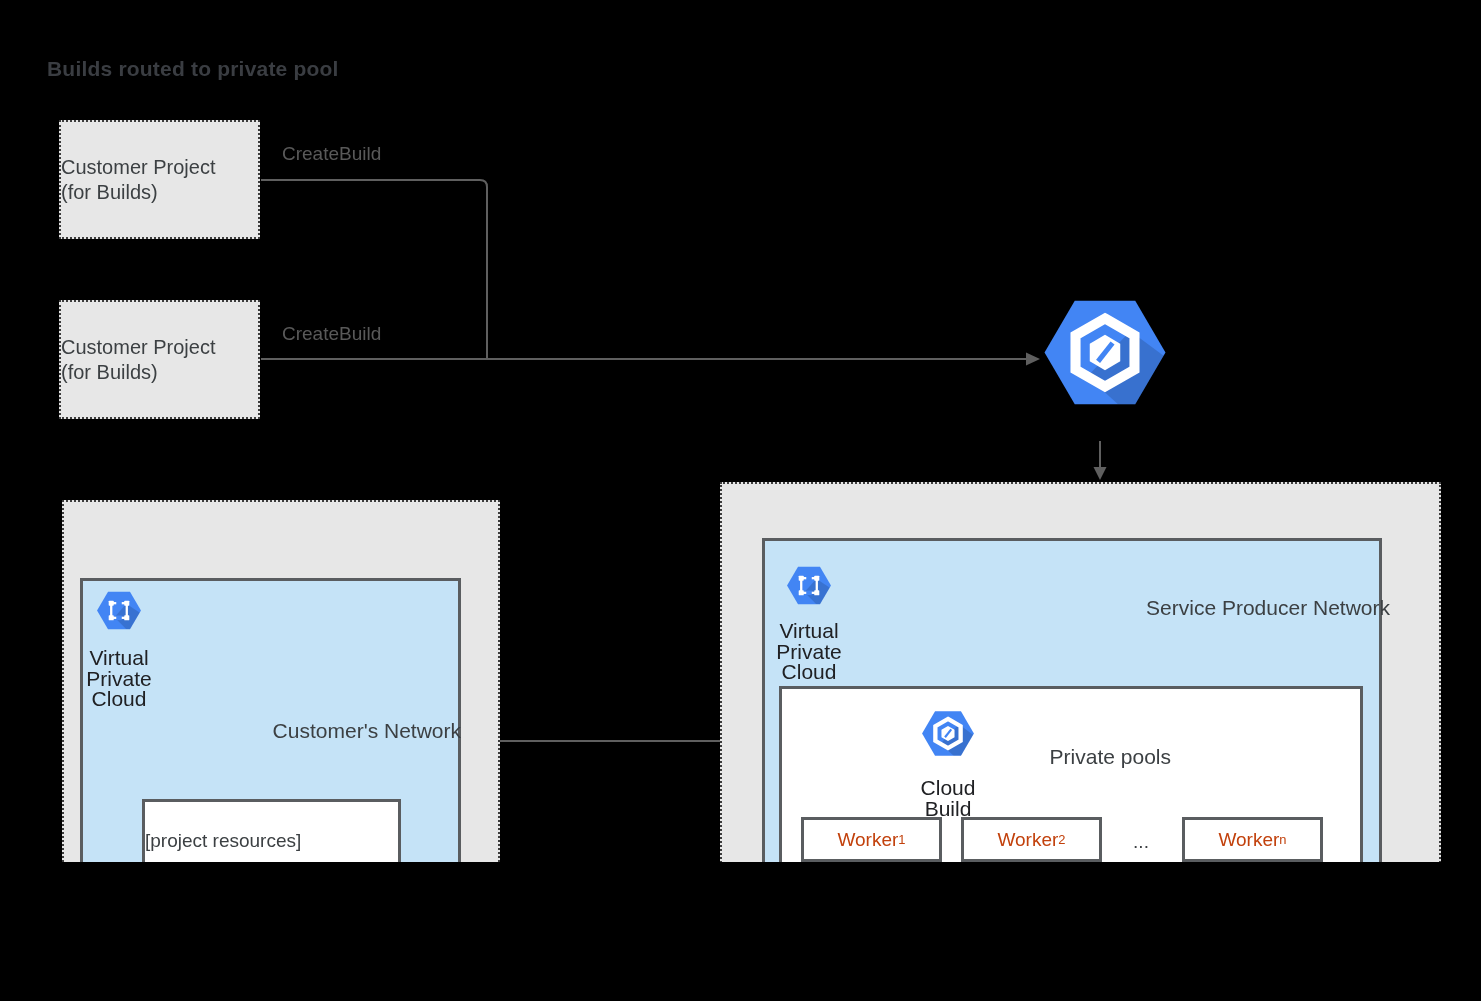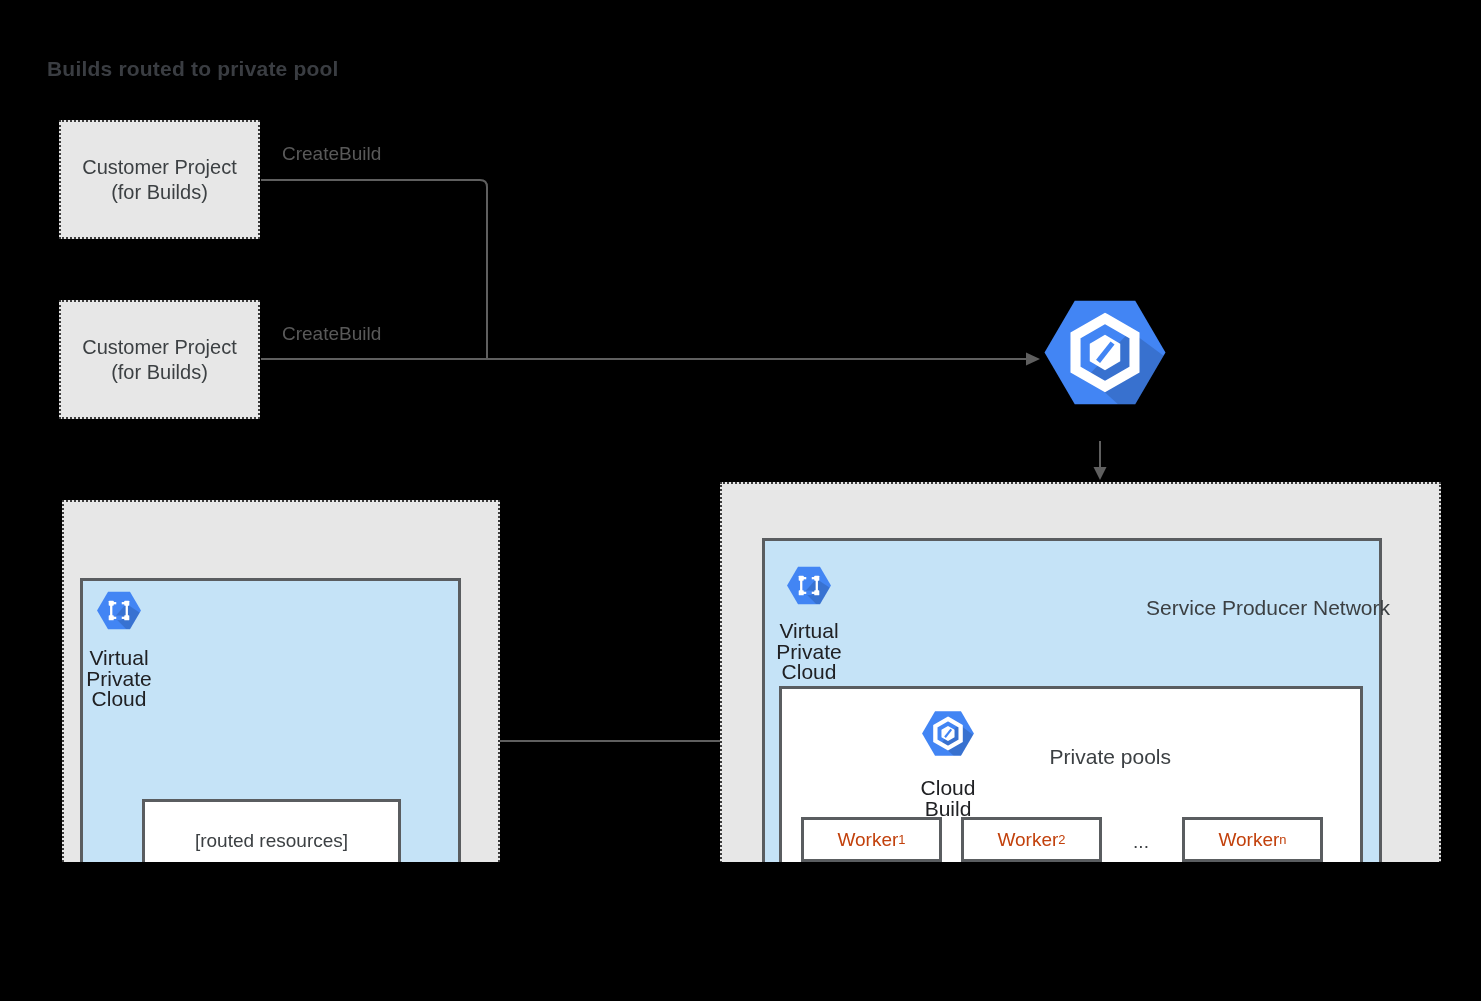--- a/index.html
+++ b/index.html
@@ -28,21 +28,21 @@
     background: #C5E3F7;
     border: 3px solid #5A5D60;
   }
   .white-box {
     background: #FFFFFF;
     border: 3px solid #5A5D60;
   }
   .center-col {
     display: flex;
     flex-direction: column;
-    align-items: center;
+    align-items: flex-start;
     justify-content: center;
     text-align: center;
   }
   .box-label { font-size: 20px; color: #3C4043; line-height: 25px; }
   .container-title {
     font-size: 20px;
     color: #3C4043;
     text-align: center;
   }
   .net-label { font-size: 21px; color: #3C4043; text-align: right; }
@@ -186,18 +186,19 @@
     <rect x="33" y="31" width="34" height="32" fill="none" stroke="#FFFFFF" stroke-width="5"></rect>
     <rect x="44" y="26" width="12" height="10" fill="#4285F4"></rect>
     <rect x="44" y="58" width="12" height="10" fill="#4285F4"></rect>
     <rect x="27.5" y="25.5" width="11" height="11" rx="1.5" fill="#FFFFFF"></rect>
     <rect x="61.5" y="25.5" width="11" height="11" rx="1.5" fill="#FFFFFF"></rect>
     <rect x="27.5" y="57.5" width="11" height="11" rx="1.5" fill="#FFFFFF"></rect>
     <rect x="61.5" y="57.5" width="11" height="11" rx="1.5" fill="#FFFFFF"></rect>
   </svg>
   <div class="abs icon-label" style="left:86px; top:640px; width:66px;">Virtual Private Cloud</div>
 
+  <div class="abs net-label" style="left:80px; top:719px; width:381px;">Customer's Network</div>
 
   <div class="abs white-box center-col" style="left:142px; top:799px; width:259px; height:82px;">
-    <span class="box-label" style="font-size:19px;">[routed resources]</span>
+    <span class="box-label" style="font-size:19px;">[project resources]</span>
   </div>
 
 </div>
 
 </body></html>

